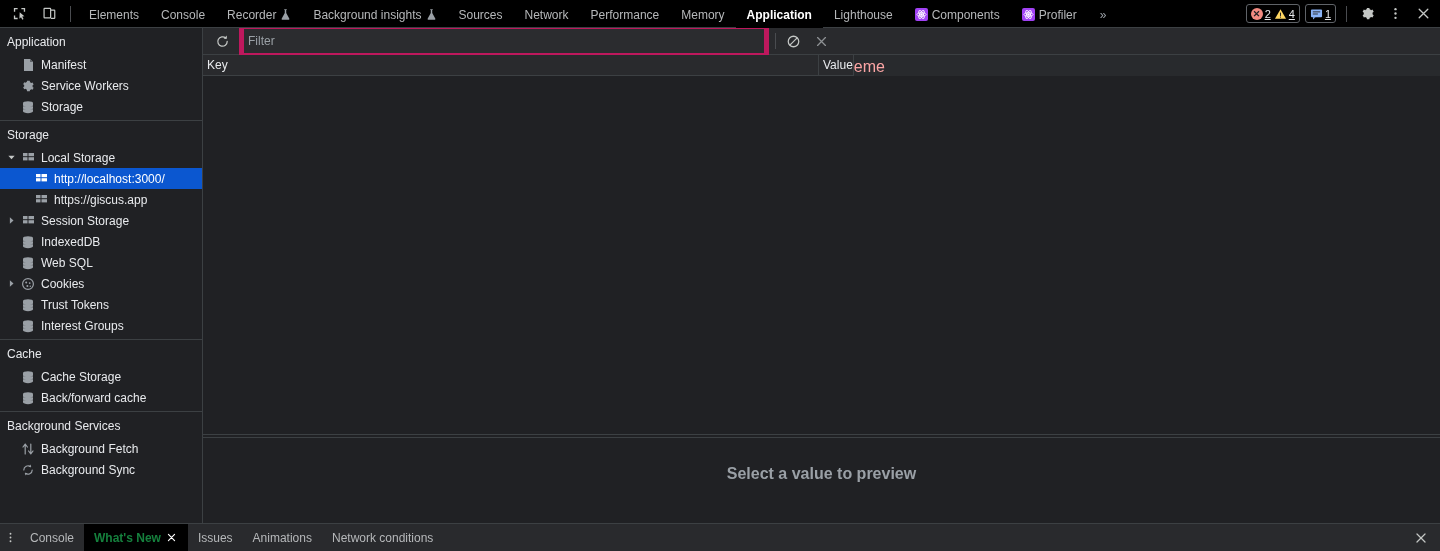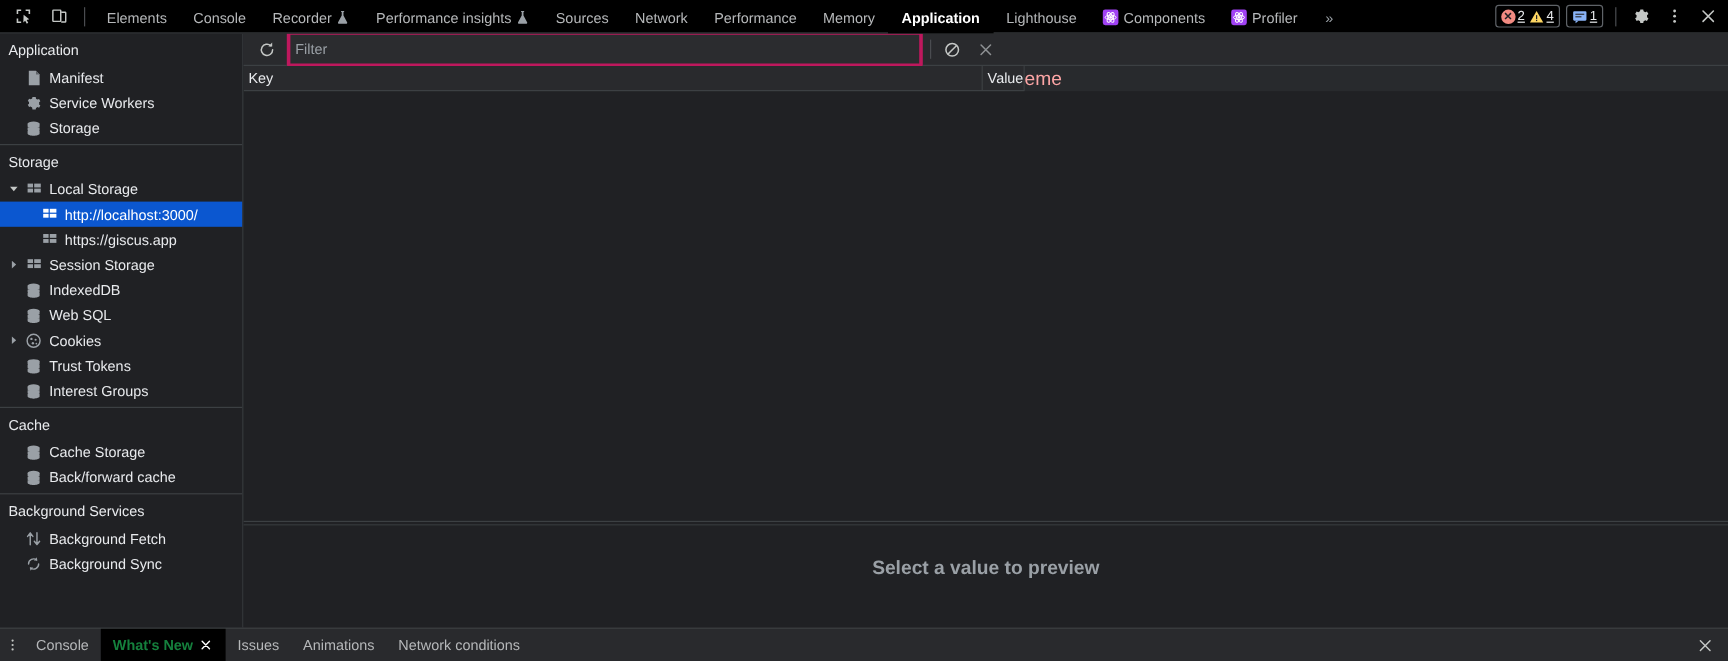--- a/index.html
+++ b/index.html
@@ -114,21 +114,21 @@
     border-bottom: 1px solid #3c4043;
   }
   .tool-btn {
     width: 22px; height: 21px; flex: none;
     display: flex; align-items: center; justify-content: center;
     border-radius: 2px; cursor: pointer;
   }
   .filter-input {
     flex: 1; height: 19px;
     background: #2b2c2f;
-    border: 3px solid #be185d;
+    border: 5px solid #be185d;
     border-radius: 2px;
     color: #7dd3fc;
     font-family: "Liberation Sans", sans-serif;
     font-size: 12px;
     padding: 12px 4px;
     outline: none;
     max-width: 530px;
   }
   .filter-input::placeholder { color: #9aa0a6; }
   .tool-sep { width: 1px; height: 16px; background: #4a4c50; }
@@ -237,21 +237,21 @@
       <div class="mtab">
         <span>Recorder</span>
         <span class="beaker">
           <svg width="11" height="13" viewBox="0 0 12 14">
             <path d="M4.6 1.2h2.8v1h-.6v3.1l3.3 6.1c.4.8-.1 1.4-.9 1.4H2.8c-.8 0-1.3-.6-.9-1.4l3.3-6.1V2.2h-.6z" fill="#9aa0a6"></path>
           </svg>
         </span>
       </div>
 
       <div class="mtab">
-        <span>Performance insights</span>
+        <span>Background insights</span>
         <span class="beaker">
           <svg width="11" height="13" viewBox="0 0 12 14">
             <path d="M4.6 1.2h2.8v1h-.6v3.1l3.3 6.1c.4.8-.1 1.4-.9 1.4H2.8c-.8 0-1.3-.6-.9-1.4l3.3-6.1V2.2h-.6z" fill="#9aa0a6"></path>
           </svg>
         </span>
       </div>
 
       <div class="mtab">
         <span>Sources</span>
       </div>

